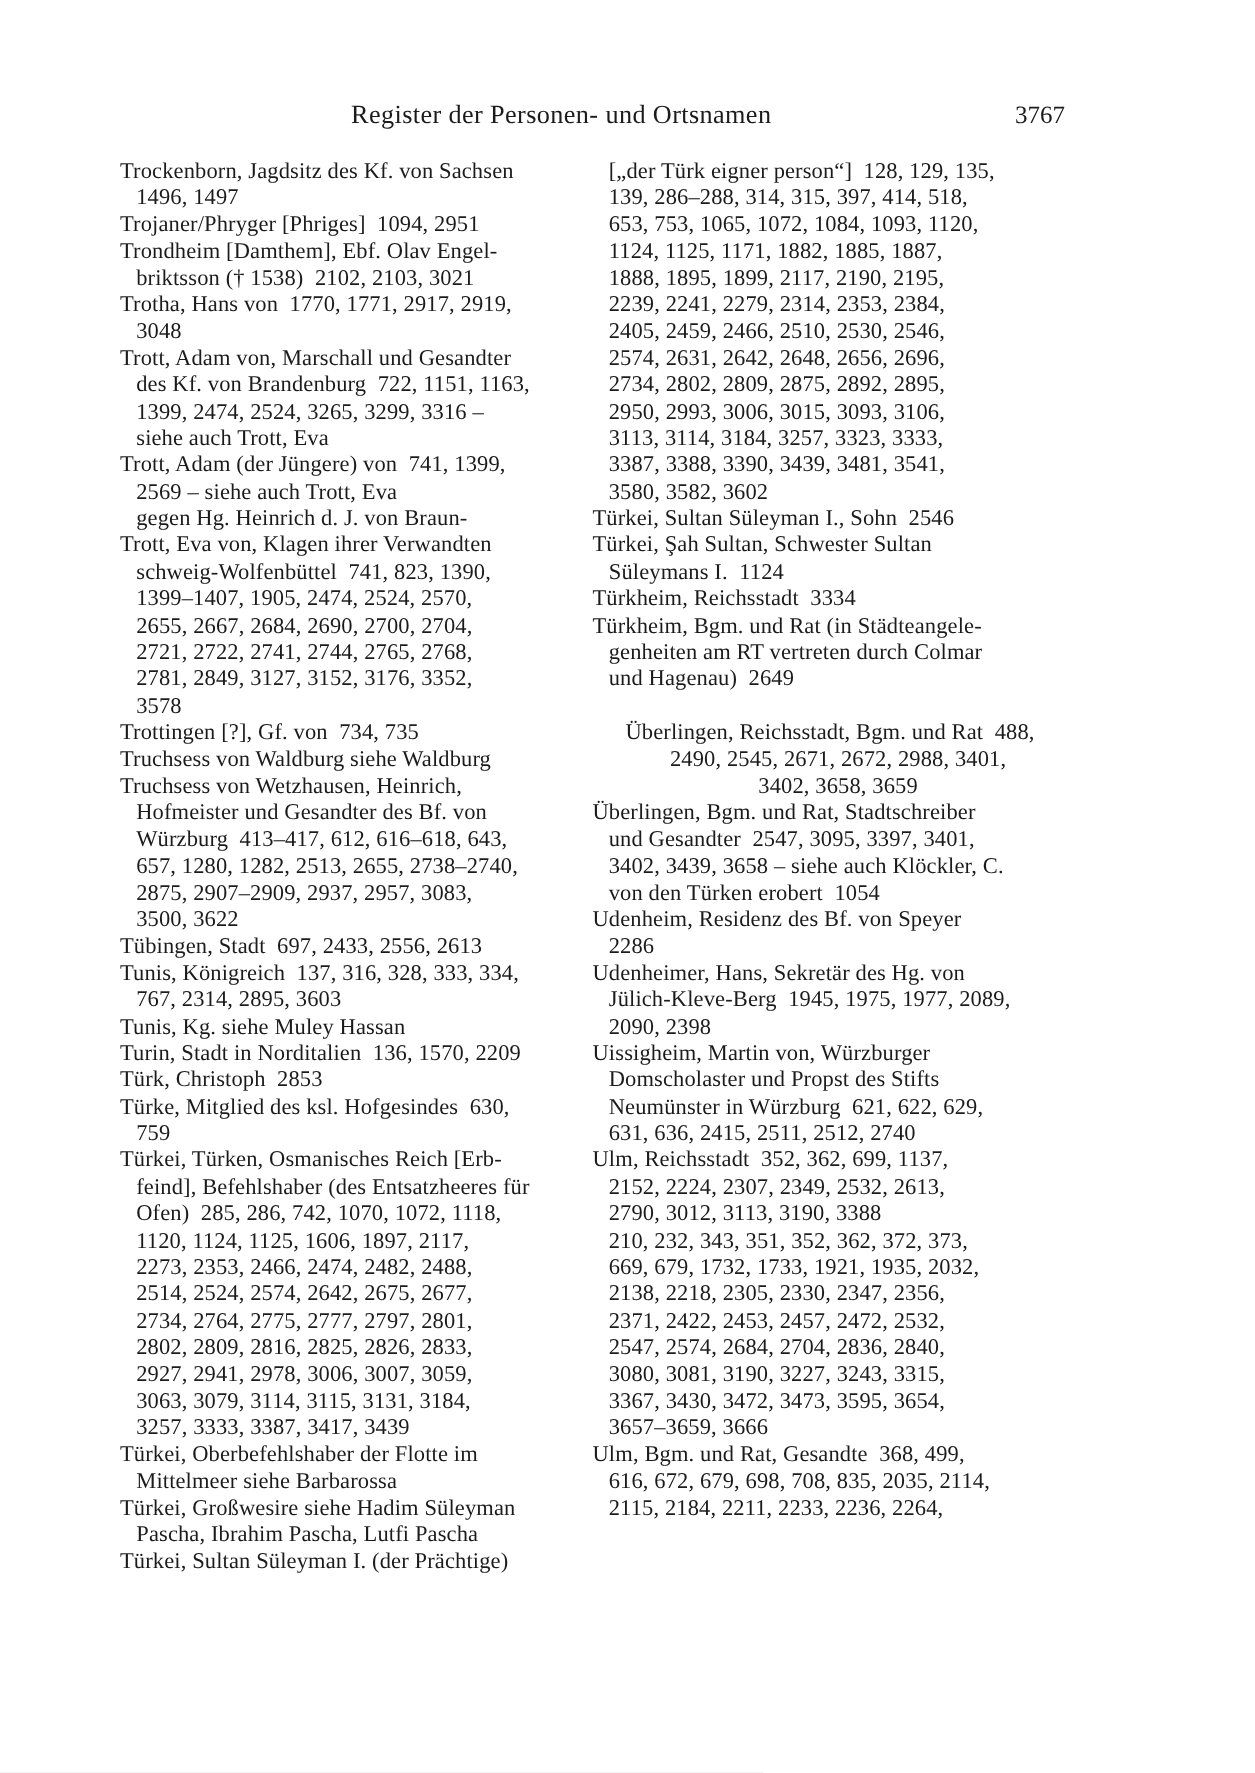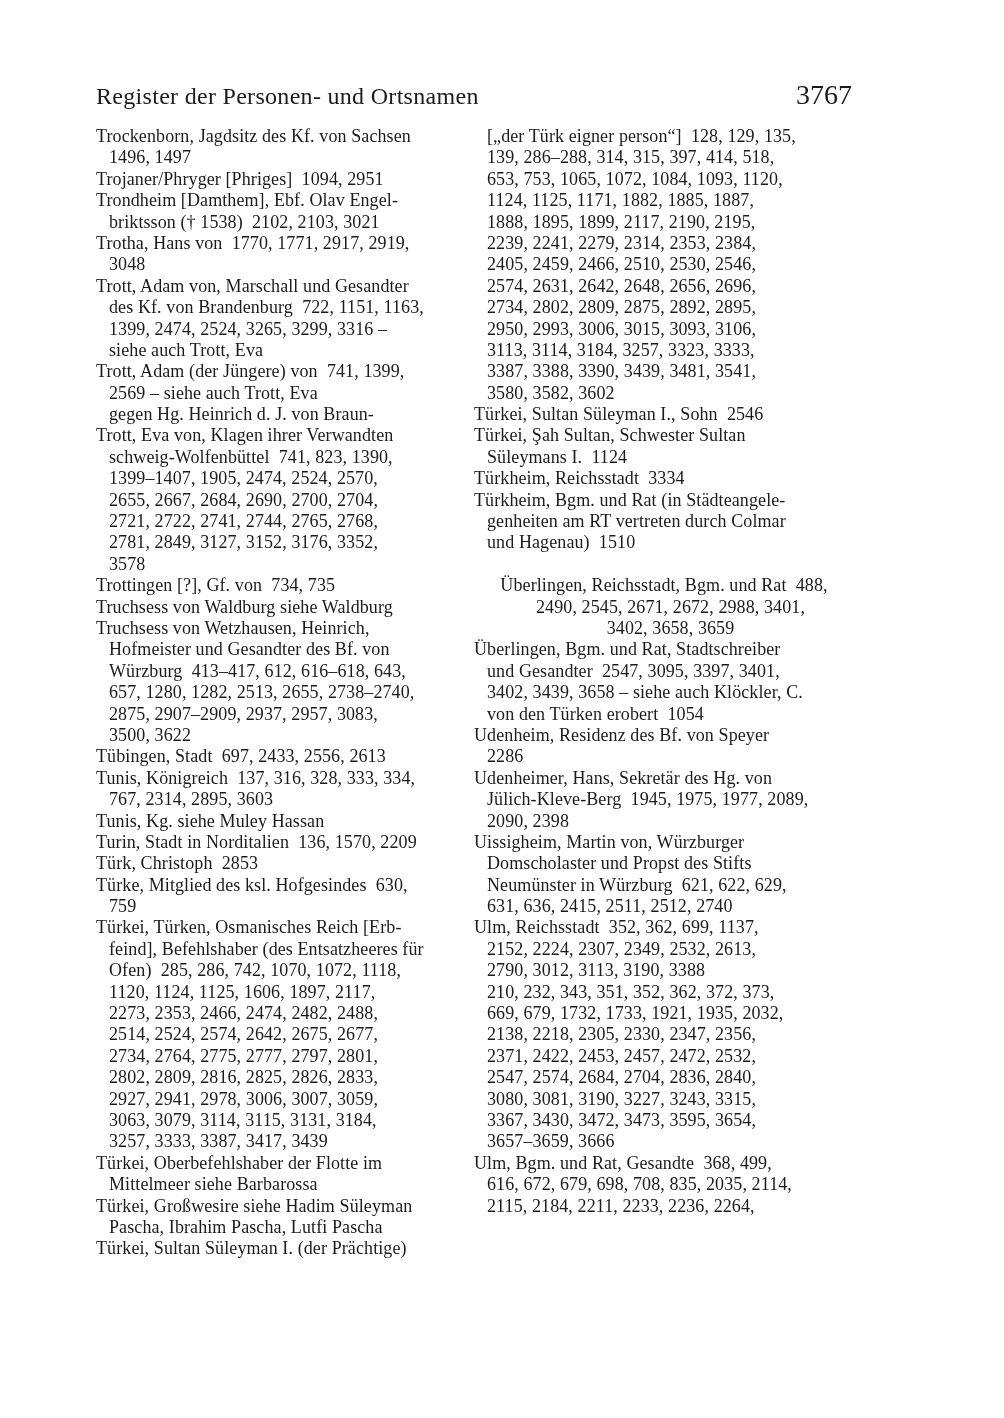--- a/index.html
+++ b/index.html
@@ -15,27 +15,27 @@
   .header {
     position: absolute;
     left: 96px;
     top: 79px;
     width: 756px;
     display: flex;
     align-items: baseline;
   }
   .header-title {
     flex: 1;
-    text-align: left;
-    font-size: 24px;
+    text-align: center;
+    font-size: 21px;
     letter-spacing: 0.3px;
     white-space: pre;
   }
   .header-page-number {
-    font-size: 28px;
+    font-size: 20px;
     margin-left: 10px;
     white-space: pre;
   }
   .columns {
     position: absolute;
     left: 96px;
     top: 126px;
     display: flex;
   }
   .column { flex: none; }
@@ -179,21 +179,21 @@
         <div class="entry">
           <div class="line">Türkei, Şah Sultan, Schwester Sultan</div>
           <div class="line cont">Süleymans I.  1124</div>
         </div>
         <div class="entry">
           <div class="line">Türkheim, Reichsstadt  3334</div>
         </div>
         <div class="entry">
           <div class="line">Türkheim, Bgm. und Rat (in Städteangele-</div>
           <div class="line cont">genheiten am RT vertreten durch Colmar</div>
-          <div class="line cont">und Hagenau)  1510</div>
+          <div class="line cont">und Hagenau)  2649</div>
         </div>
         <div class="entry gap-before">
           <div class="line">Überlingen, Reichsstadt, Bgm. und Rat  488,</div>
           <div class="line cont">2490, 2545, 2671, 2672, 2988, 3401,</div>
           <div class="line cont">3402, 3658, 3659</div>
         </div>
         <div class="entry">
           <div class="line">Überlingen, Bgm. und Rat, Stadtschreiber</div>
           <div class="line cont">und Gesandter  2547, 3095, 3397, 3401,</div>
           <div class="line cont">3402, 3439, 3658 – siehe auch Klöckler, C.</div>

